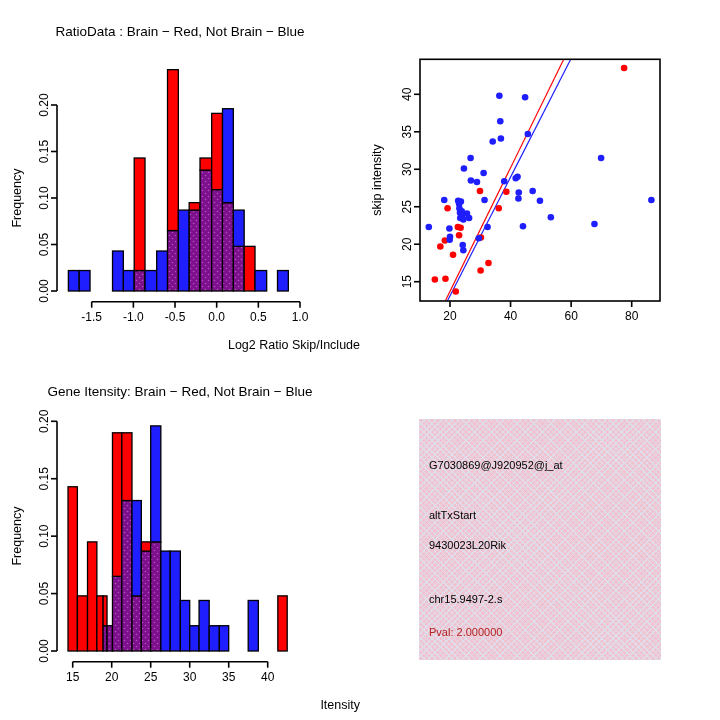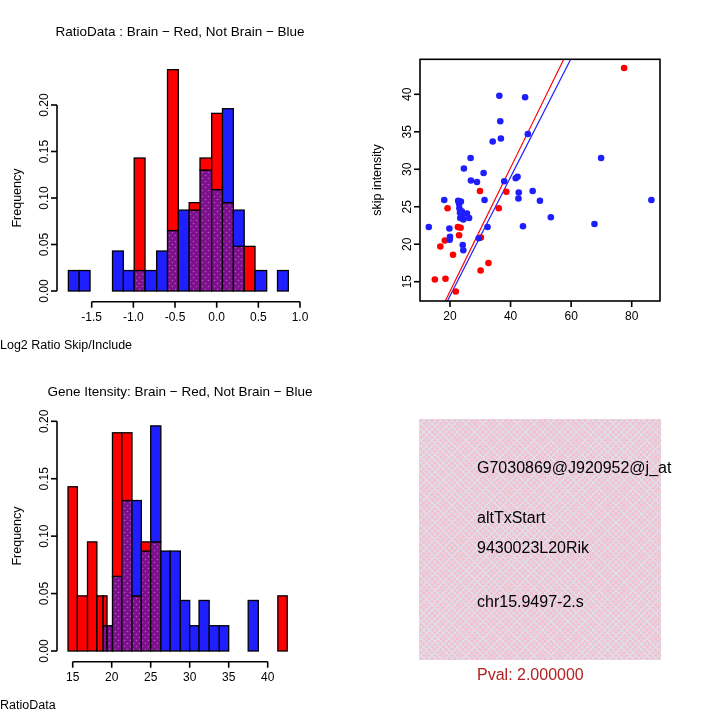--- a/index.html
+++ b/index.html
@@ -2,30 +2,30 @@
 <html><head>
 <meta charset="utf-8">
 <style>
   html,body{margin:0;padding:0;background:#fff;}
   .canvas{position:relative;width:720px;height:720px;background:#ffffff;overflow:hidden;
           font-family:"Liberation Sans","DejaVu Sans",sans-serif;}
   .panel{position:absolute;width:360px;height:360px;}
   .panel svg{position:absolute;left:0;top:0;}
   .chart-title{position:absolute;left:6px;right:6px;top:24px;text-align:center;
                font-weight:normal;font-size:13.5px;color:#000;white-space:nowrap;}
-  .xlab{position:absolute;left:0;right:0;top:338px;text-align:left;font-size:12.5px;color:#000;}
+  .xlab{position:absolute;left:0;right:0;top:338px;text-align:right;font-size:12.5px;color:#000;}
   .ylab{position:absolute;white-space:nowrap;font-size:12.5px;color:#000;
         transform:translate(-50%,-50%) rotate(-90deg);}
   svg text{font-family:"Liberation Sans","DejaVu Sans",sans-serif;fill:#000;}
   .infobox{position:absolute;left:59px;top:59px;width:242px;height:241px;
            background-color:#f1c3d0;
            background-image:
              repeating-linear-gradient(45deg,rgba(222,223,236,.95) 0 1px,transparent 1px 4px),
              repeating-linear-gradient(135deg,rgba(222,223,236,.95) 0 1px,transparent 1px 4px);}
-  .iline{position:absolute;left:10px;font-size:16px;color:#000;white-space:nowrap;padding-left:48px;}
+  .iline{position:absolute;left:10px;font-size:11px;color:#000;white-space:nowrap;}
 </style>
 </head>
 <body>
 
 <div class="canvas">
 
   <section class="panel" style="left:0;top:0">
     <svg id="svg-hist1" width="360" height="360">
         <defs>
           <pattern id="dots-h1" width="6" height="6" patternUnits="userSpaceOnUse">
@@ -237,27 +237,27 @@
         <line x1="150.7" y1="301.7" x2="150.7" y2="307.7" stroke="#000" stroke-width="1.6"></line>
         <text x="150.7" y="320.7" text-anchor="middle" font-size="12">25</text>
         <line x1="189.7" y1="301.7" x2="189.7" y2="307.7" stroke="#000" stroke-width="1.6"></line>
         <text x="189.7" y="320.7" text-anchor="middle" font-size="12">30</text>
         <line x1="228.7" y1="301.7" x2="228.7" y2="307.7" stroke="#000" stroke-width="1.6"></line>
         <text x="228.7" y="320.7" text-anchor="middle" font-size="12">35</text>
         <line x1="267.7" y1="301.7" x2="267.7" y2="307.7" stroke="#000" stroke-width="1.6"></line>
         <text x="267.7" y="320.7" text-anchor="middle" font-size="12">40</text>
       </svg>
     <div class="chart-title">Gene Itensity: Brain − Red, Not Brain − Blue</div>
-    <div class="xlab">RatioData</div>
+    <div class="xlab">Itensity</div>
     <div class="ylab" style="left:17px;top:176px">Frequency</div>
   </section>
 
   <section class="panel" style="left:360px;top:360px">
     <div class="infobox">
       <div class="iline" style="top:40px">G7030869@J920952@j_at</div>
       <div class="iline" style="top:90px">altTxStart</div>
       <div class="iline" style="top:120px">9430023L20Rik</div>
       <div class="iline" style="top:174px">chr15.9497-2.s</div>
-      <div class="iline" style="top: 207px; color: rgb(178, 34, 34); margin-top: 40px;" id="pval-line">Pval: 2.000000</div>
+      <div class="iline" style="top: 207px; color: rgb(178, 34, 34);" id="pval-line">Pval: 2.000000</div>
     </div>
   </section>
 
 </div>
 
 </body></html>

